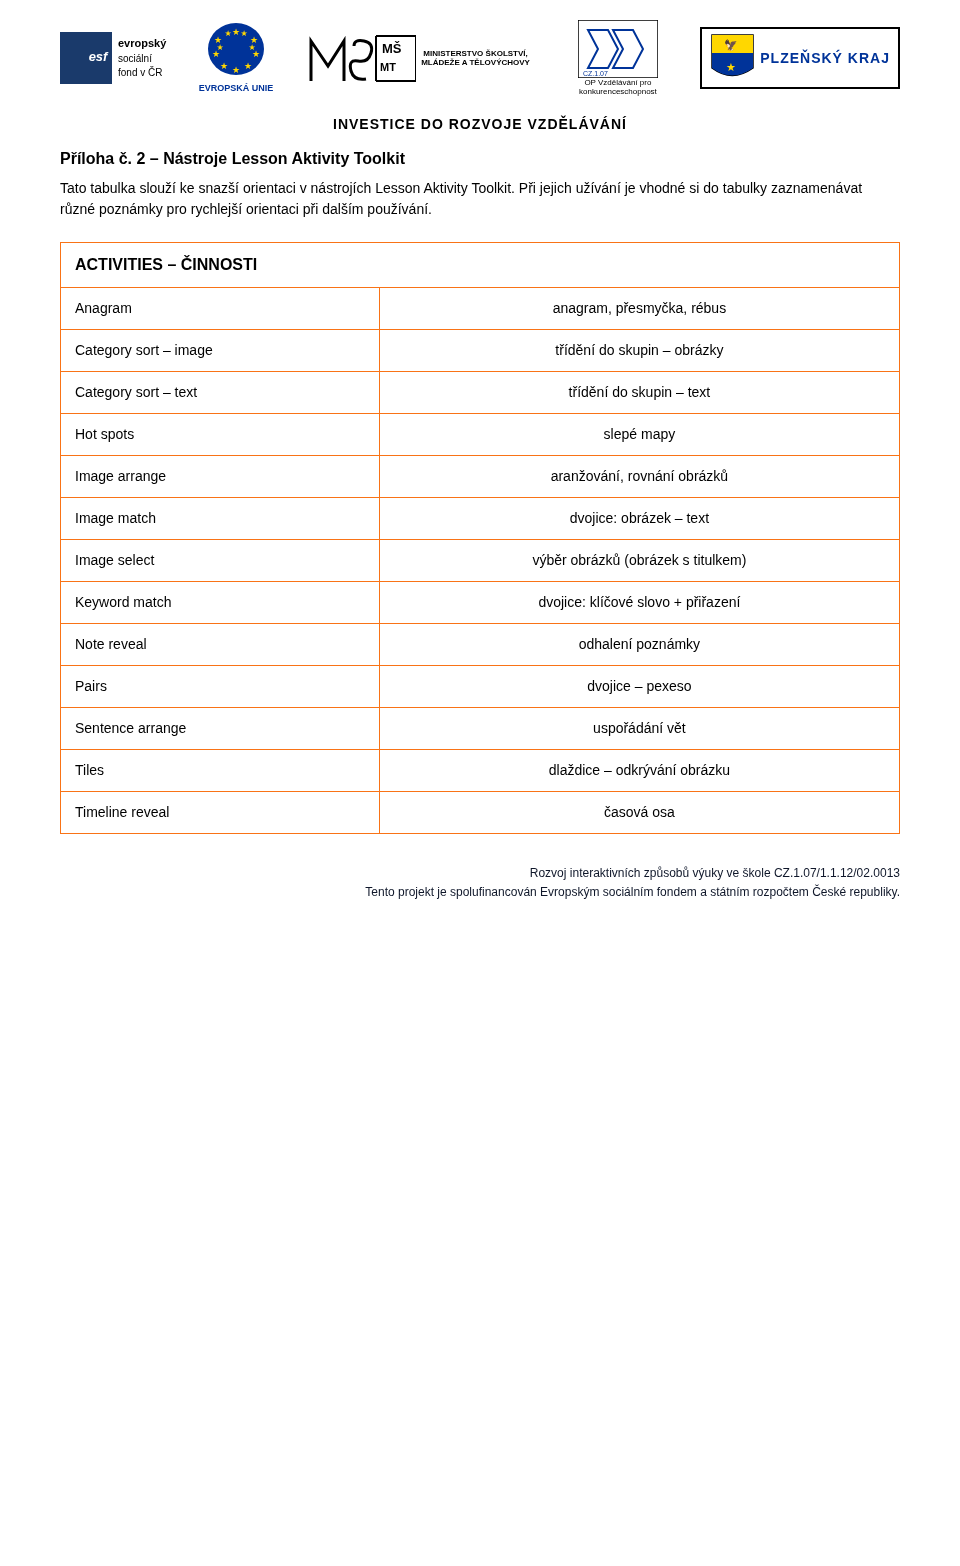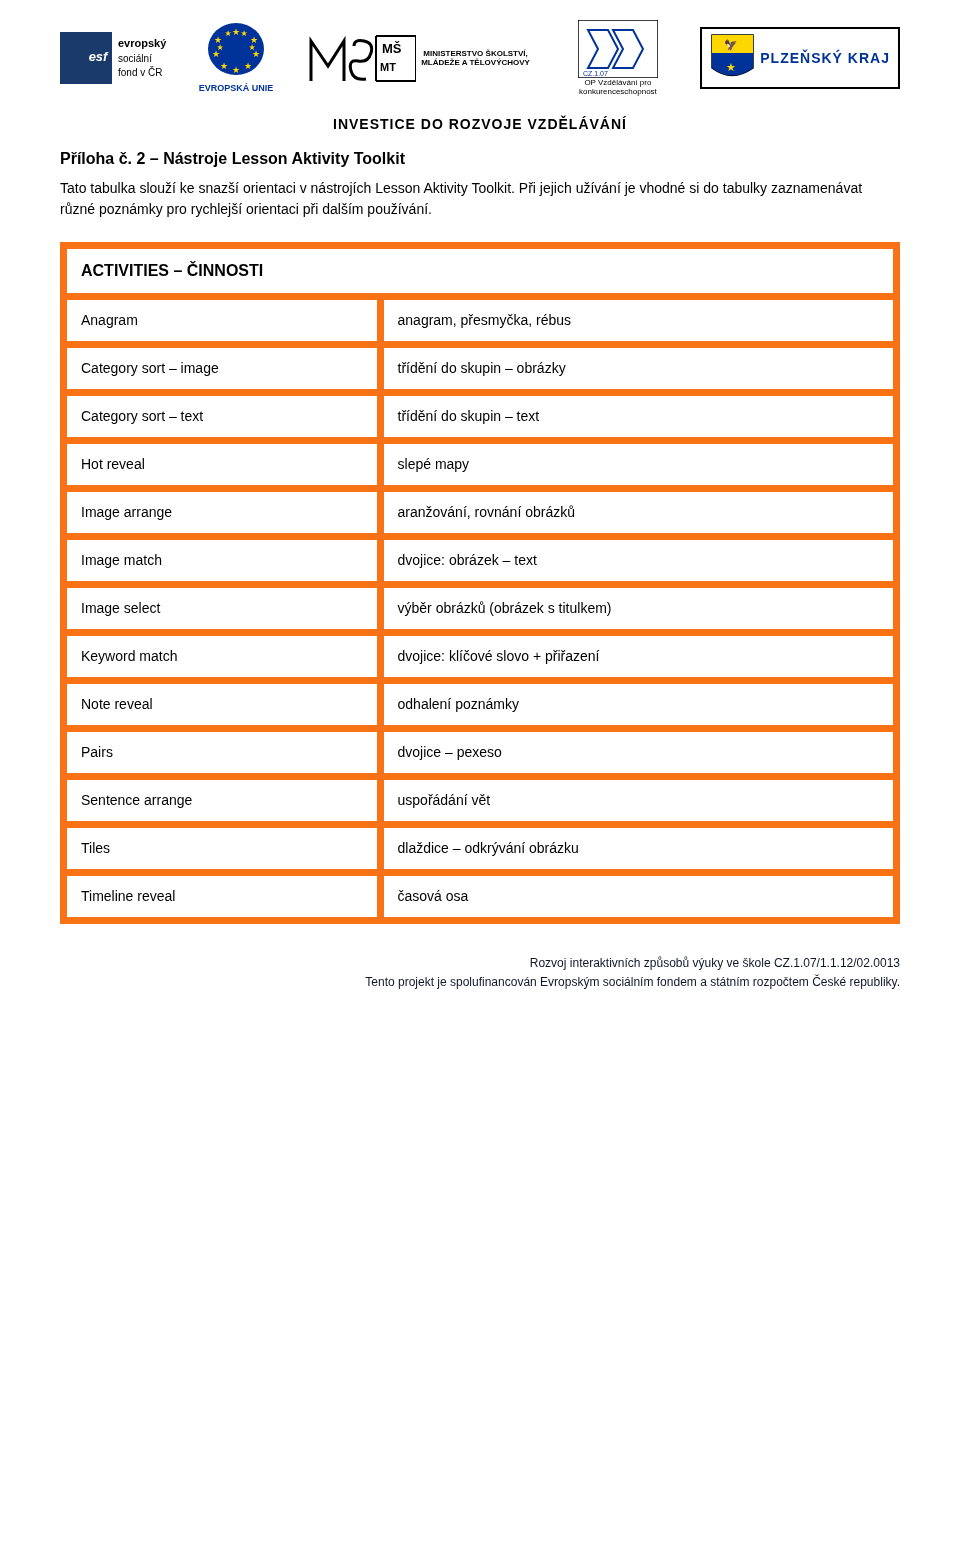--- a/index.html
+++ b/index.html
@@ -94,32 +94,33 @@
       font-size: 14px;
       line-height: 1.5;
       margin-bottom: 22px;
     }
     table {
       width: 100%;
       border-collapse: collapse;
       margin-bottom: 30px;
     }
     table th, table td {
-      border: 7px solid #f97316;
+      border: 1px solid #f97316;
       padding: 10px 14px;
       vertical-align: top;
       font-size: 14px;
       line-height: 1.5;
     }
     table .col-left {
       width: 38%;
       font-weight: normal;
     }
     table .col-right {
       width: 62%;
+      text-align: center;
     }
     table tr.heading-row th {
       background: #fff;
       font-weight: bold;
       font-size: 16px;
       text-align: left;
     }
     .footer {
       text-align: right;
       font-size: 12px;
@@ -234,21 +235,21 @@
       </tr>
       <tr>
         <td class="col-left">Category sort – image</td>
         <td class="col-right">třídění do skupin – obrázky</td>
       </tr>
       <tr>
         <td class="col-left">Category sort – text</td>
         <td class="col-right">třídění do skupin – text</td>
       </tr>
       <tr>
-        <td class="col-left">Hot reveal</td>
+        <td class="col-left">Hot spots</td>
         <td class="col-right">slepé mapy</td>
       </tr>
       <tr>
         <td class="col-left">Image arrange</td>
         <td class="col-right">aranžování, rovnání obrázků</td>
       </tr>
       <tr>
         <td class="col-left">Image match</td>
         <td class="col-right">dvojice:  obrázek – text</td>
       </tr>

